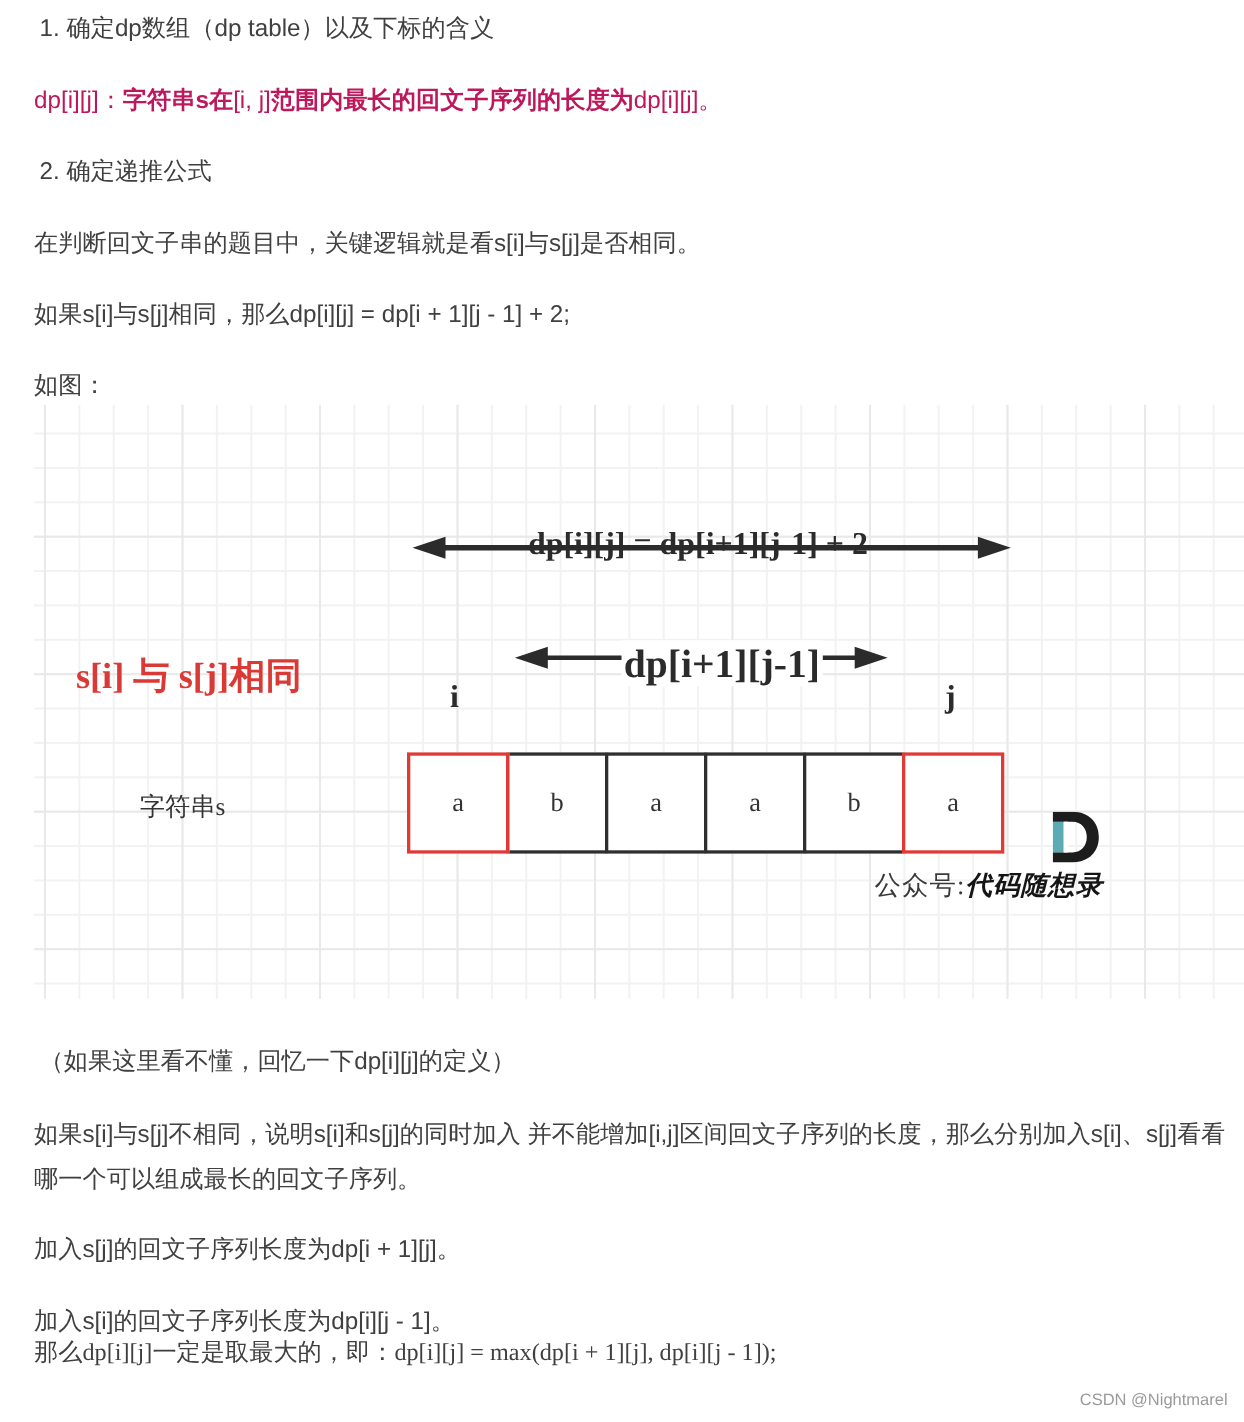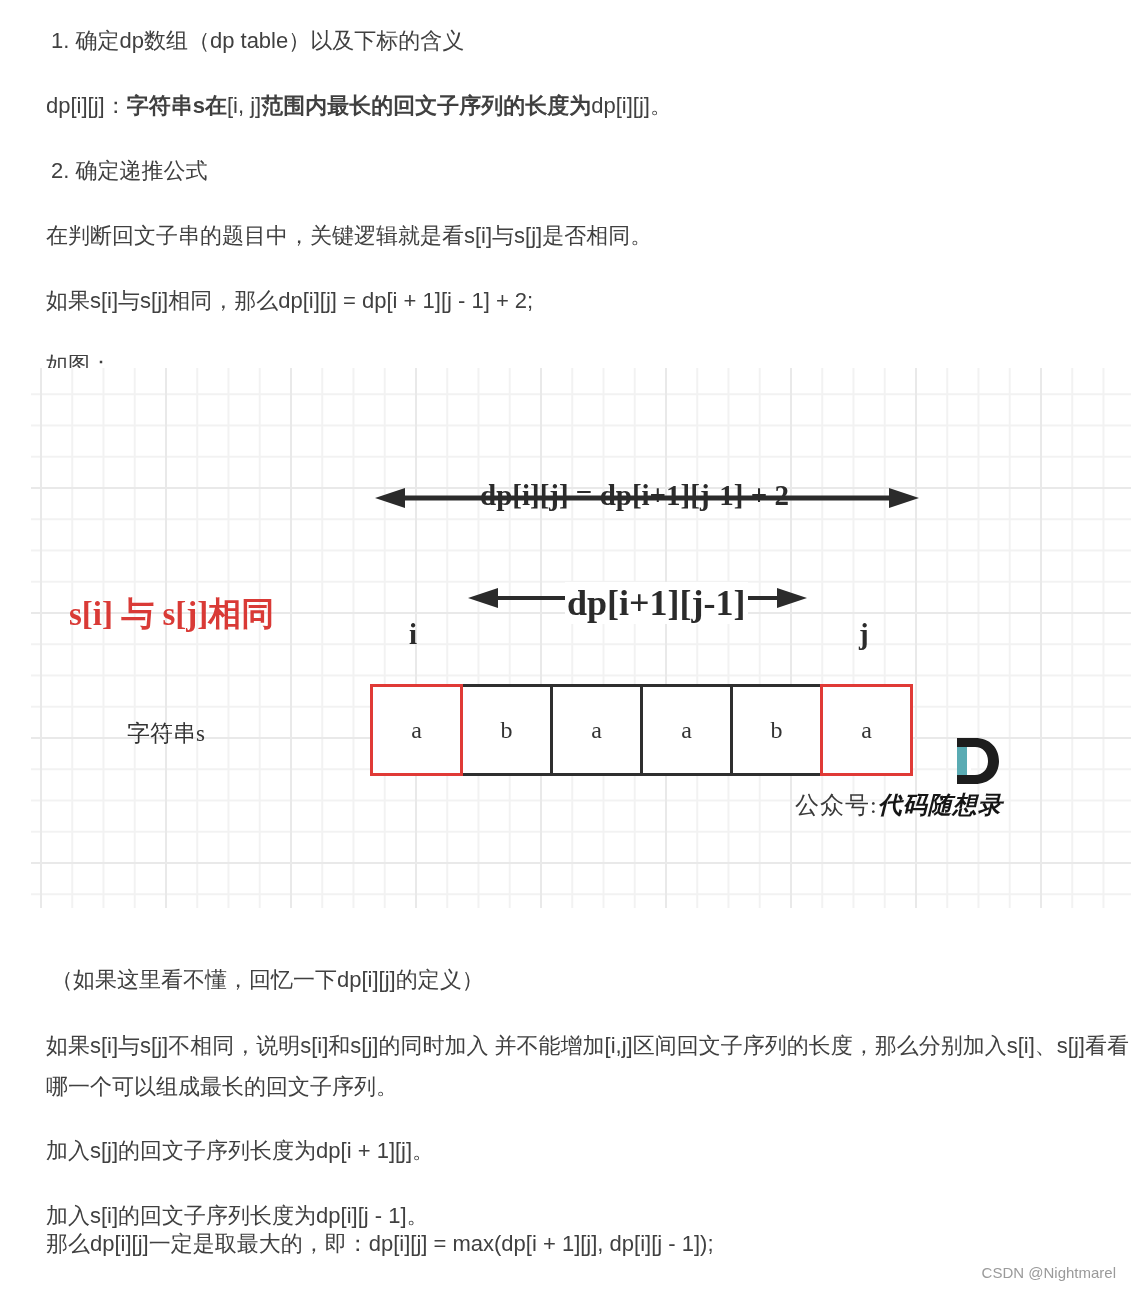--- a/index.html
+++ b/index.html
@@ -15,24 +15,24 @@
       font-family: "Liberation Sans", "DejaVu Sans", sans-serif;
       color: #4d4d4d;
     }
     .p {
       position: absolute;
       left: 31px;
       font-size: 22px;
       line-height: 30px;
       color: #404040;
       white-space: nowrap;
-      margin: 15px;
+      margin: 0;
     }
     .p.indent { left: 36px; }
-    .p.bold { color: #404040; }
+    .p.bold { color: #be185d; }
     .p.bold b { font-weight: 700; }
     .p.bold .thin { font-weight: 400; }
     .p.wrap {
       white-space: normal;
       width: 1095px;
       line-height: 41px;
     }
 
     
     .figure {
@@ -199,15 +199,15 @@
 </div>
 
 <p class="p indent" style="top:950px;">（如果这里看不懂，回忆一下dp[i][j]的定义）</p>
 
 <p class="p wrap" style="top:1010px;">如果s[i]与s[j]不相同，说明s[i]和s[j]的同时加入 并不能增加[i,j]区间回文子序列的长度，那么分别加入s[i]、s[j]看看哪一个可以组成最长的回文子序列。</p>
 
 <p class="p" style="top:1121px;">加入s[j]的回文子序列长度为dp[i + 1][j]。</p>
 
 <p class="p" style="top:1186px;">加入s[i]的回文子序列长度为dp[i][j - 1]。</p>
 
-<p class="p" style="top:1214px;">那么dp[i][j]一定是取最大的，即：dp[i][j] = max(dp[i + 1][j], dp[i][j - 1]);</p>
+<p class="p" style="top:1214px;font-family:Liberation Serif, serif;">那么dp[i][j]一定是取最大的，即：dp[i][j] = max(dp[i + 1][j], dp[i][j - 1]);</p>
 
 <div class="csdn">CSDN @Nightmarel</div>
 
 </body></html>

